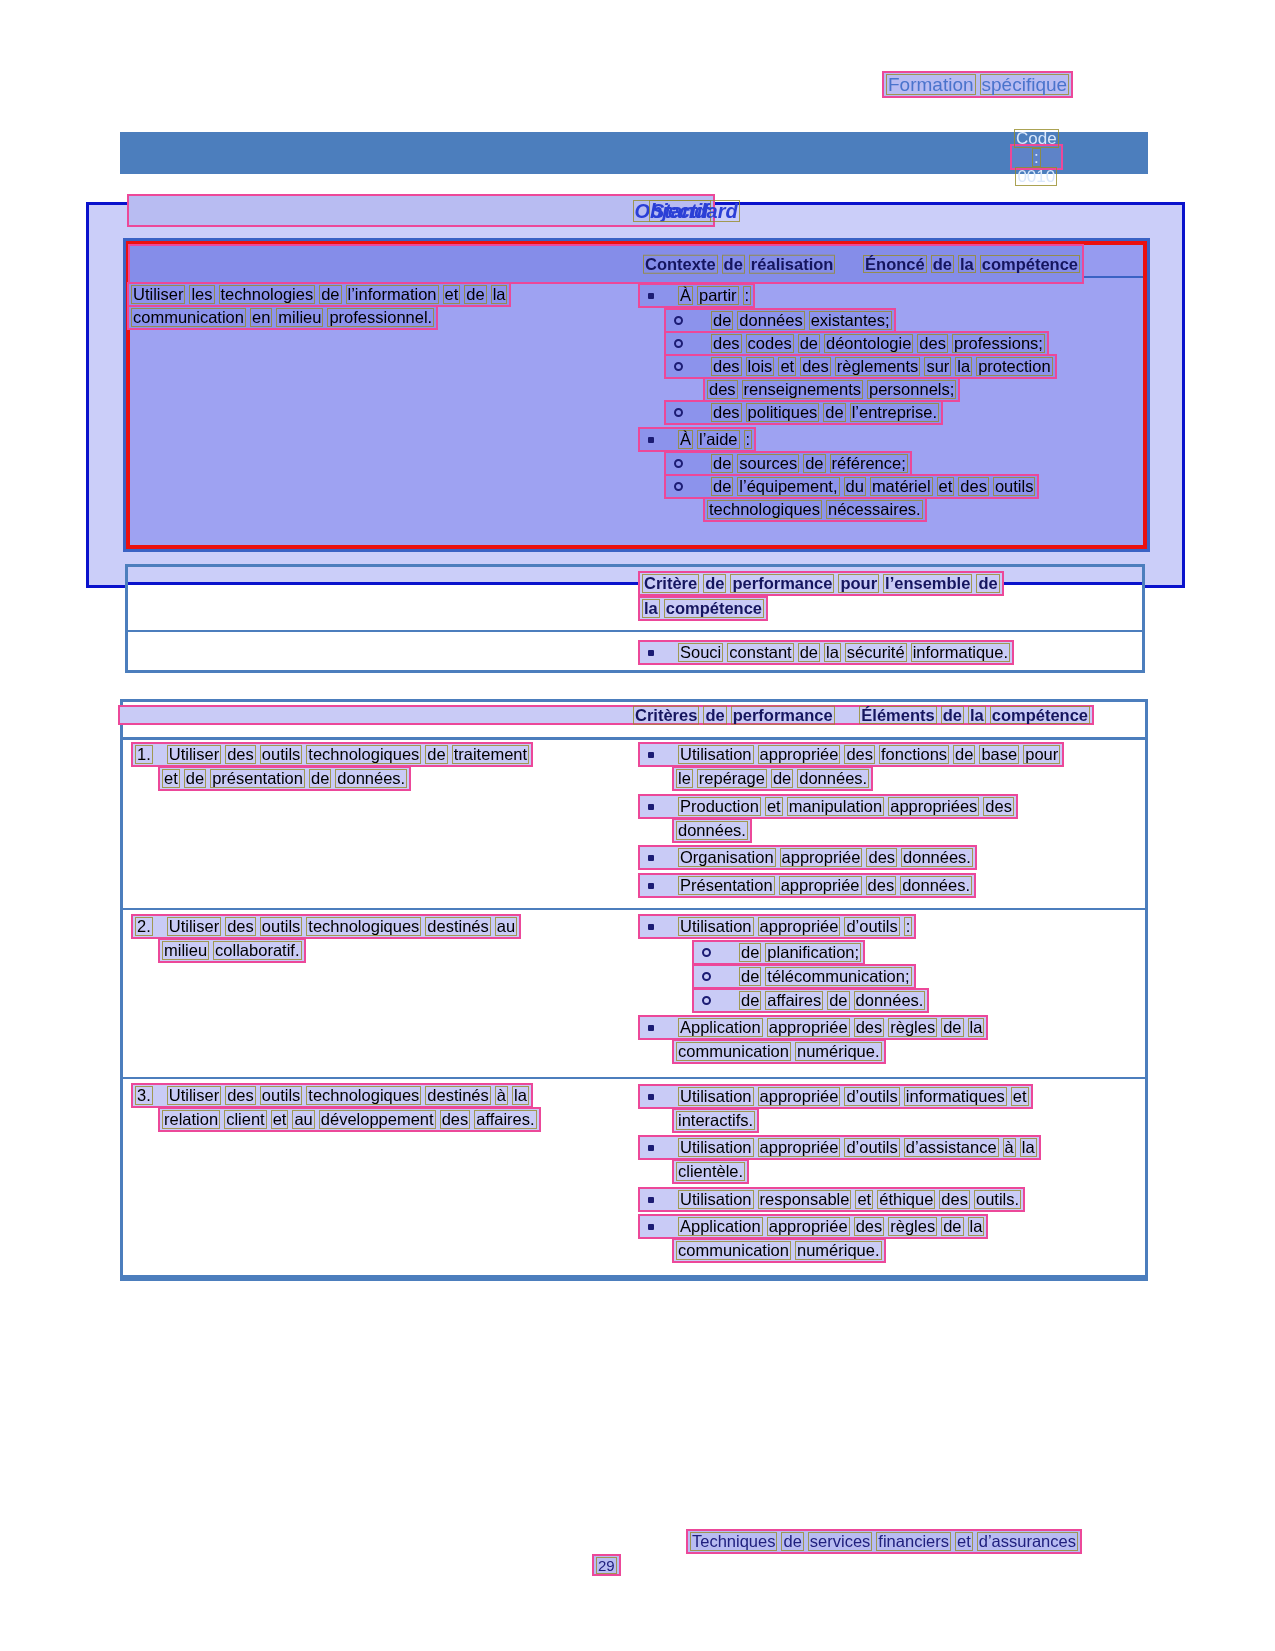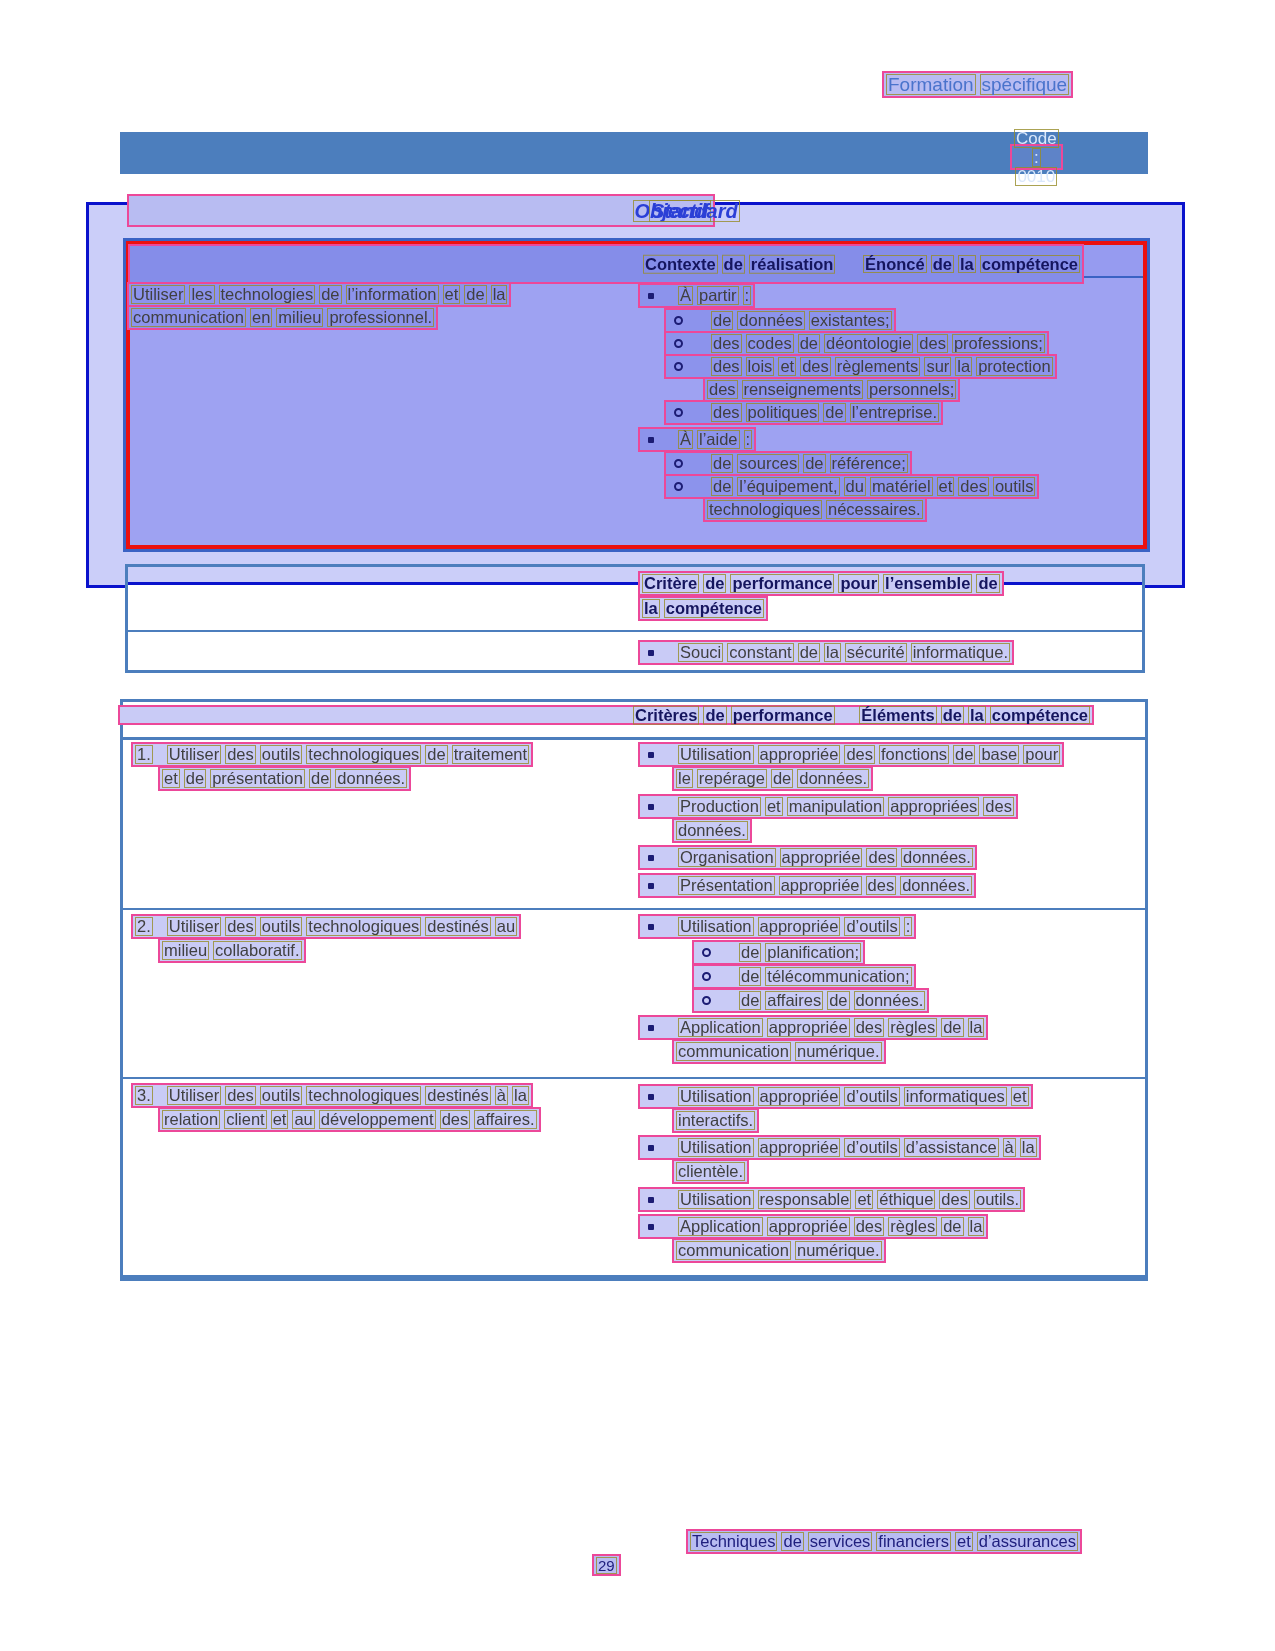--- a/index.html
+++ b/index.html
@@ -24,21 +24,21 @@
   
   #top-bar{left:120px;top:132px;width:1028px;height:42px;background:#4C7EBD;z-index:1;}
   
   .li{position:absolute;display:flex;align-items:center;height:25px;
       border:2px solid #ec4899;z-index:5;white-space:nowrap;justify-content:flex-end;}
   .hl-inner{background:#8C93EC;}
   .hl-innerhdr{background:#858DE9;}
   .hl-white{background:#C9CBF6;}
   .hl-light{background:#B8BCF2;}
   .hl-bar{background:#5E83C8;}
-  .t{font-size:16.5px;color:#404040;line-height:1;display:inline-flex;align-items:center;}
+  .t{font-size:16.5px;color:#000000;line-height:1;display:inline-flex;align-items:center;}
   .b{font-weight:bold;color:#15155E;}
   .t-obj{font-size:20px;font-weight:bold;font-style:italic;color:#2B3FD6;}
   .t-form{font-size:19px;color:#4A73CC;}
   .t-code{font-size:17px;color:#D9E7FB;flex-direction:column;}
   .t-foot{font-size:16.5px;color:#20207E;}
   
   .w{border:1px solid rgba(150,140,40,0.8);padding:0 1px;margin:0 2px;display:inline-block;}
   
   .dot{width:6px;height:6px;border-radius:1px;background:#1C1C74;margin:0 22px 0 8px;flex:0 0 auto;}
   .circ{width:9px;height:9px;border:2px solid #1C1C74;border-radius:50%;background:transparent;

